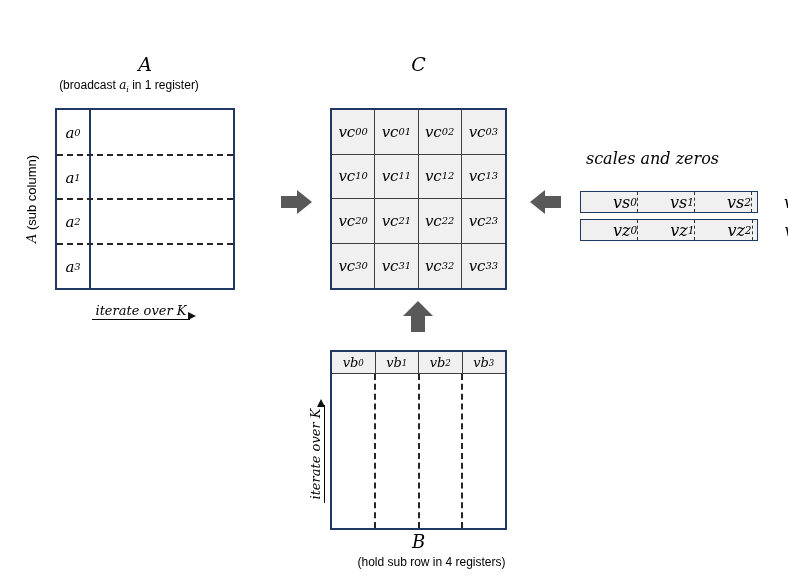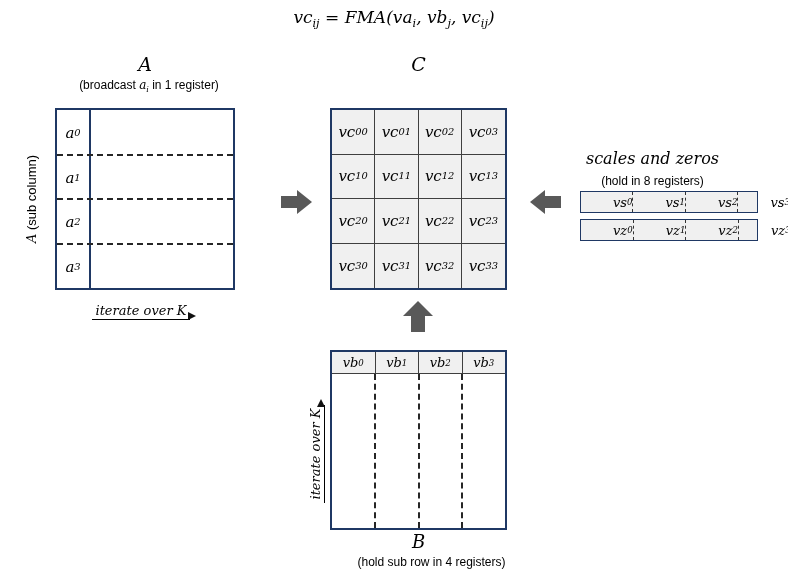--- a/index.html
+++ b/index.html
@@ -10,21 +10,21 @@
   .math { font-family:"DejaVu Serif",serif; font-style:italic; }
   sub.msub { font-family:"DejaVu Serif",serif; font-style:italic; font-size:0.66em; line-height:0; }
 
   .formula { position:absolute; left:0; top:7px; width:788px; text-align:center; font-size:17px; }
 
   .sec-title { position:absolute; text-align:center; font-size:19px; }
   .sec-sub { position:absolute; text-align:center; font-size:12px; }
 
   
   .a-title { left:55px; top:53px; width:180px; }
-  .a-sub { left:24px; top:78px; width:250px; }
+  .a-sub { left:4px; top:78px; width:250px; }
   .a-side { position:absolute; left:-47px; top:190px; width:160px; height:18px; text-align:center; font-size:13px; transform:rotate(-90deg); }
   .a-box { position:absolute; left:55px; top:108px; width:180px; height:182px; border:2px solid #1f3864; background:#fff; }
   .a-colline { position:absolute; left:32px; top:0; height:100%; border-left:2px solid #1f3864; }
   .a-dash { position:absolute; left:0; width:100%; border-top:2px dashed #262626; }
   .a-cell { position:absolute; left:0; width:32px; height:43px; display:flex; align-items:center; justify-content:center; font-size:15px; }
 
   .iter { font-size:13px; }
   .iter-text { font-family:"DejaVu Serif",serif; font-style:italic; border-bottom:1px solid #000; padding:0 3px 1px 3px; }
   .tri-right-sm { display:inline-block; width:0; height:0; border-left:8px solid #111; border-top:4px solid transparent; border-bottom:4px solid transparent; position:relative; top:5px; left:-2px; }
   .a-iter { position:absolute; left:55px; top:303px; width:180px; text-align:center; }
@@ -36,21 +36,21 @@
   .c-cell { background:#f0f0f0; border-right:1px solid #3f3f3f; border-bottom:1px solid #3f3f3f; display:flex; align-items:center; justify-content:center; font-size:15px; }
   .c-cell:nth-child(4n) { border-right:none; }
   .c-cell:nth-child(n+13) { border-bottom:none; }
 
   
   .sz-title { position:absolute; left:545px; top:149px; width:215px; text-align:center; font-size:16px; font-family:"DejaVu Serif",serif; font-style:italic; }
   .sz-sub { left:545px; top:174px; width:215px; }
   .strip { position:absolute; left:580px; width:178px; height:22px; border:1.5px solid #1f3864; background:#f0f0f0; display:flex; }
   .strip-vs { top:191px; }
   .strip-vz { top:219px; }
-  .strip-cell { flex:1; display:flex; align-items:center; justify-content:center; font-size:13px; border-right:1px dashed #333;padding-left:32px; }
+  .strip-cell { flex:1; display:flex; align-items:center; justify-content:center; font-size:16px; border-right:1px dashed #333;padding-left:32px; }
   .strip-cell:last-child { border-right:none; }
 
   
   .blk { position:absolute; }
   .blk .bar { position:absolute; background:#595959; }
   .blk .tri { position:absolute; width:0; height:0; }
   .blk-right { left:281px; top:190px; width:31px; height:24px; }
   .blk-right .bar { left:0; top:6px; width:16px; height:12px; }
   .blk-right .tri { left:16px; top:0; border-left:15px solid #595959; border-top:12px solid transparent; border-bottom:12px solid transparent; }
   .blk-left { left:530px; top:190px; width:31px; height:24px; }
@@ -68,21 +68,20 @@
   .b-dash { position:absolute; top:22px; bottom:0; border-left:2px dashed #262626; }
   .b-iter { position:absolute; left:237px; top:441px; width:160px; height:18px; text-align:center; transform:rotate(-90deg); }
   .b-title { left:330px; top:531px; width:177px; font-size:18px; }
   .b-sub { left:308px; top:555px; width:247px; }
 </style>
 </head>
 <body>
 
 <div id="canvas">
 
-  <div class="formula math"><span>vc</span><sub class="msub">ij</sub><span> = FMA(</span><span>va</span><sub class="msub">i</sub><span>, </span><span>vb</span><sub class="msub">j</sub><span>, </span><span>vc</span><sub class="msub">ij</sub><span>)</span></div>
 
   <div class="sec-title math a-title">A</div>
   <div class="sec-sub a-sub"><span>(broadcast </span><span class="math">a</span><sub class="msub">i</sub><span> in 1 register)</span></div>
 
   <div class="a-side"><span class="math">A</span><span> (sub column)</span></div>
 
   <div class="a-box">
     <div class="a-colline"></div>
     <div class="a-dash" style="top:44px"></div>
     <div class="a-dash" style="top:88px"></div>
@@ -183,21 +182,20 @@
   <div class="blk blk-left">
       <div class="bar"></div>
       <div class="tri"></div>
     </div>
   <div class="blk blk-up">
       <div class="bar"></div>
       <div class="tri"></div>
     </div>
 
   <div class="sz-title">scales and zeros</div>
-  <div class="sec-sub sz-sub">(hold in 8 registers)</div>
 
   <div class="strip strip-vs">
     <div class="strip-cell math">
         <span>vs</span>
         <sub class="msub">0</sub>
       </div>
     <div class="strip-cell math">
         <span>vs</span>
         <sub class="msub">1</sub>
       </div>

